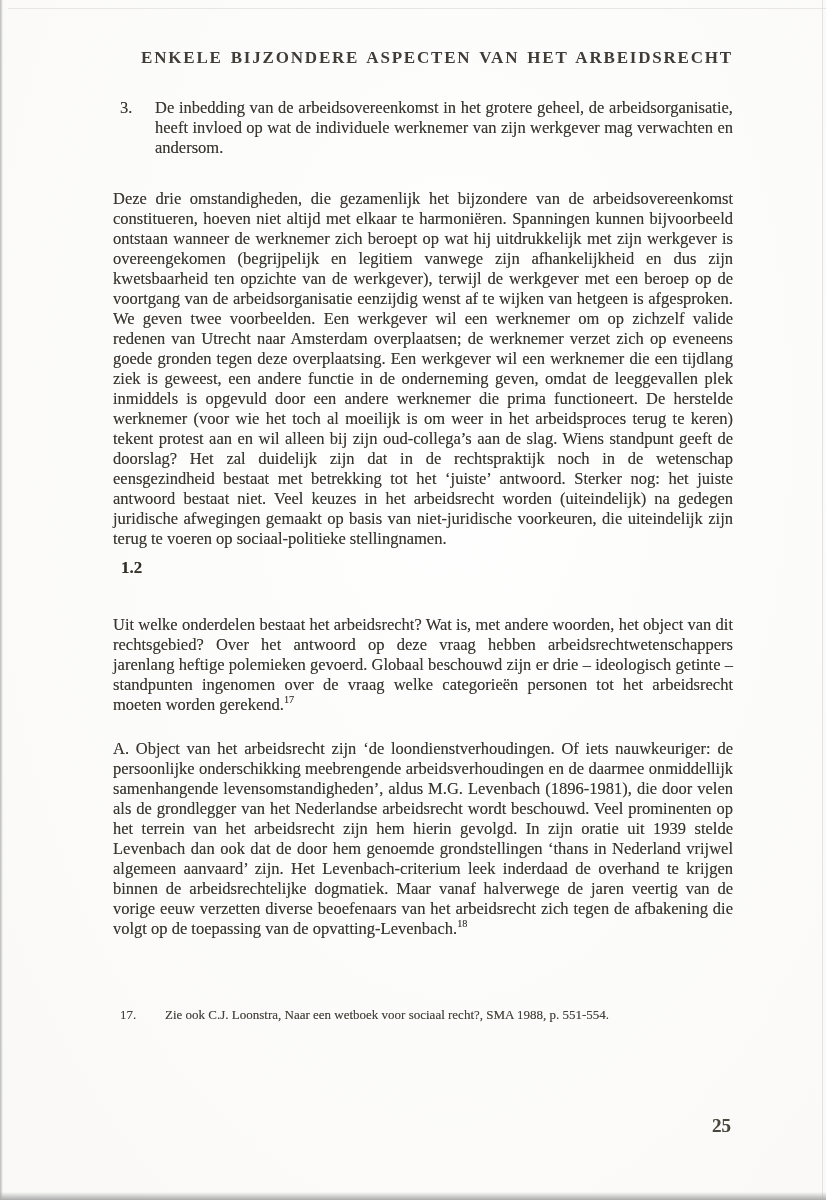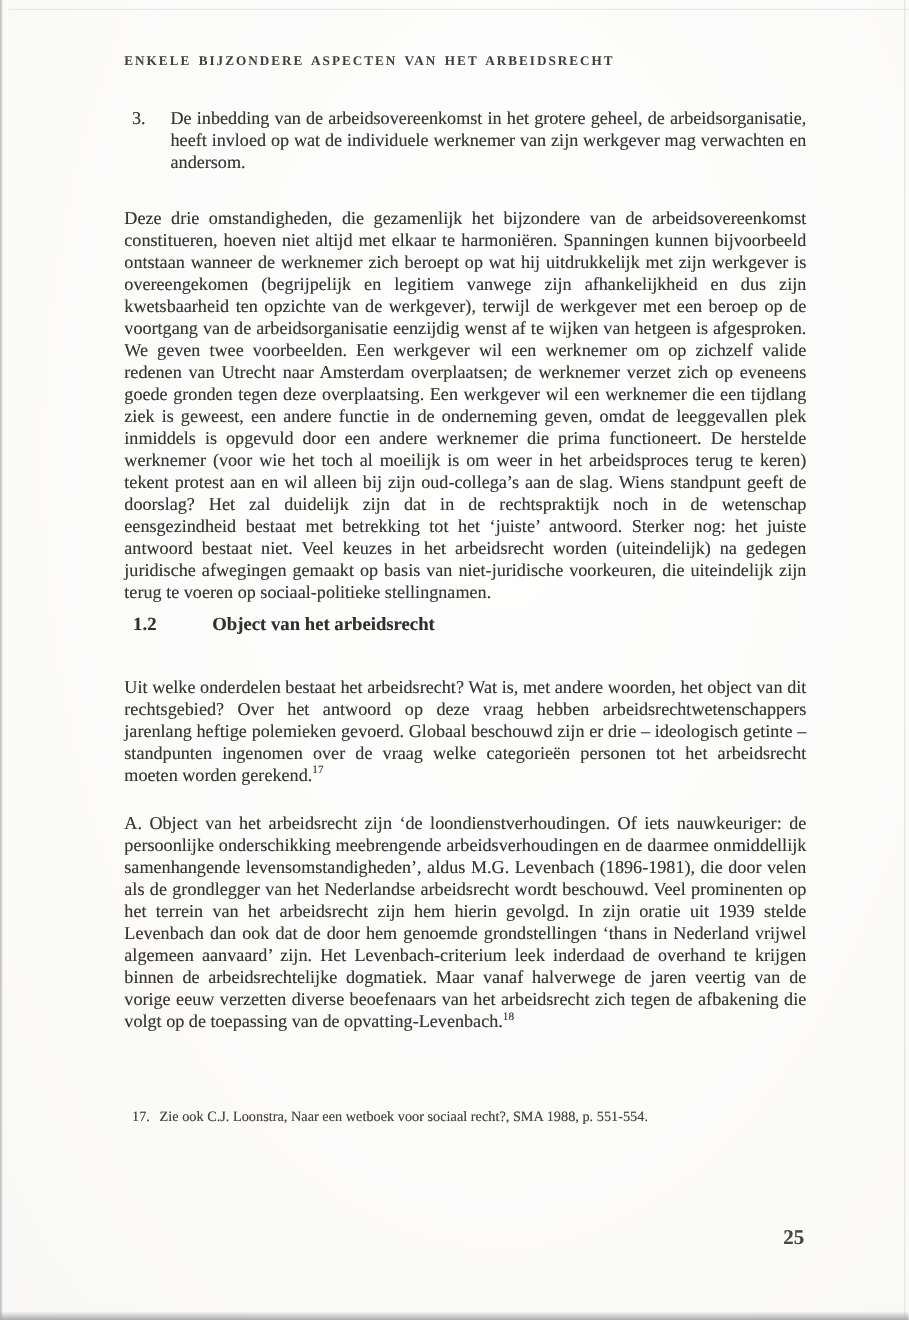--- a/index.html
+++ b/index.html
@@ -25,22 +25,23 @@
                  background: #e7e6e4; }
   .edge-bottom { position: absolute; left: 0; right: 0; bottom: 0; height: 8px;
                  background: linear-gradient(to bottom, rgba(250,250,250,0), #ababab); }
 
   .content {
     position: absolute; left: 113px; top: 0; width: 620px;
     color: #38352f;
   }
   .running-header {
     position: absolute; top: 48px; left: 0; width: 620px;
+    text-align: right;
     font-family: "Liberation Serif", serif;
-    font-size: 12px; font-weight: bold;
+    font-size: 17px; font-weight: bold;
     letter-spacing: 1.8px; word-spacing: 2px;
     color: #403d38;
   }
   .body-text {
     font-size: 16.5px; line-height: 20px;
     text-align: justify;
     color: #3a3731;
     text-shadow: 0 0 0.5px rgba(58,55,49,0.55);
   }
   .numbered-item {
@@ -67,21 +68,21 @@
     line-height: 0;
     margin-top: 12px;
   }
 
   .footnotes {
     position: absolute; top: 1004px; left: 0; width: 600px;
     font-size: 13px; line-height: 21.5px;
     color: #45423c;
     text-shadow: 0 0 0.5px rgba(69,66,60,0.5);
   }
-  .footnote { display: flex; }
+  .footnote { display: flex; gap: 20px; }
   .footnote .fnum { width: 32px; flex: 0 0 32px; padding-left: 7px; box-sizing: border-box; }
   .footnote .ftxt { flex: 1; text-align: justify; padding-right: 18px; }
 
   .page-number {
     position: absolute; top: 1115px; left: 712px;
     font-size: 19px; font-weight: bold; color: #4a473f;
     text-shadow: 0 0 0.6px rgba(74,71,63,0.5);
   }
 </style>
 </head>
@@ -99,21 +100,20 @@
 
     <div class="numbered-item body-text">
       <span class="num">3.</span>
       <span class="itxt">De inbedding van de arbeidsovereenkomst in het grotere geheel, de arbeidsorganisatie, heeft invloed op wat de individuele werknemer van zijn werkgever mag verwachten en andersom.</span>
     </div>
 
     <p class="para-1 body-text">Deze drie omstandigheden, die gezamenlijk het bijzondere van de arbeidsovereenkomst constitueren, hoeven niet altijd met elkaar te harmoniëren. Spanningen kunnen bijvoorbeeld ontstaan wanneer de werknemer zich beroept op wat hij uitdrukkelijk met zijn werkgever is overeengekomen (begrijpelijk en legitiem vanwege zijn afhankelijkheid en dus zijn kwetsbaarheid ten opzichte van de werkgever), terwijl de werkgever met een beroep op de voortgang van de arbeidsorganisatie eenzijdig wenst af te wijken van hetgeen is afgesproken. We geven twee voorbeelden. Een werkgever wil een werknemer om op zichzelf valide redenen van Utrecht naar Amsterdam overplaatsen; de werknemer verzet zich op eveneens goede gronden tegen deze overplaatsing. Een werkgever wil een werknemer die een tijdlang ziek is geweest, een andere functie in de onderneming geven, omdat de leeggevallen plek inmiddels is opgevuld door een andere werknemer die prima functioneert. De herstelde werknemer (voor wie het toch al moeilijk is om weer in het arbeidsproces terug te keren) tekent protest aan en wil alleen bij zijn oud-collega’s aan de slag. Wiens standpunt geeft de doorslag? Het zal duidelijk zijn dat in de rechtspraktijk noch in de wetenschap eensgezindheid bestaat met betrekking tot het ‘juiste’ antwoord. Sterker nog: het juiste antwoord bestaat niet. Veel keuzes in het arbeidsrecht worden (uiteindelijk) na gedegen juridische afwegingen gemaakt op basis van niet-juridische voorkeuren, die uiteindelijk zijn terug te voeren op sociaal-politieke stellingnamen.</p>
 
     <div class="section-heading">
       <span class="snum">1.2</span>
-      <span class="stitle">Object van het arbeidsrecht</span>
     </div>
 
     <p class="para-2 body-text"><span>Uit welke onderdelen bestaat het arbeidsrecht? Wat is, met andere woorden, het object van dit rechtsgebied? Over het antwoord op deze vraag hebben arbeidsrechtwetenschappers jarenlang heftige polemieken gevoerd. Globaal beschouwd zijn er drie – ideologisch getinte – standpunten ingenomen over de vraag welke categorieën personen tot het arbeidsrecht moeten worden gerekend.</span><sup class="sup">17</sup></p>
 
     <p class="para-3 body-text"><span>A. Object van het arbeidsrecht zijn ‘de loondienstverhoudingen. Of iets nauwkeuriger: de persoonlijke onderschikking meebrengende arbeidsverhoudingen en de daarmee onmiddellijk samenhangende levensomstandigheden’, aldus M.G. Levenbach (1896-1981), die door velen als de grondlegger van het Nederlandse arbeidsrecht wordt beschouwd. Veel prominenten op het terrein van het arbeidsrecht zijn hem hierin gevolgd. In zijn oratie uit 1939 stelde Levenbach dan ook dat de door hem genoemde grondstellingen ‘thans in Nederland vrijwel algemeen aanvaard’ zijn. Het Levenbach-criterium leek inderdaad de overhand te krijgen binnen de arbeidsrechtelijke dogmatiek. Maar vanaf halverwege de jaren veertig van de vorige eeuw verzetten diverse beoefenaars van het arbeidsrecht zich tegen de afbakening die volgt op de toepassing van de opvatting-Levenbach.</span><sup class="sup">18</sup></p>
 
     <div class="footnotes">
       <div class="footnote">
         <span class="fnum">17.</span>
         <span class="ftxt">Zie ook C.J. Loonstra, Naar een wetboek voor sociaal recht?, SMA 1988, p. 551-554.</span>

